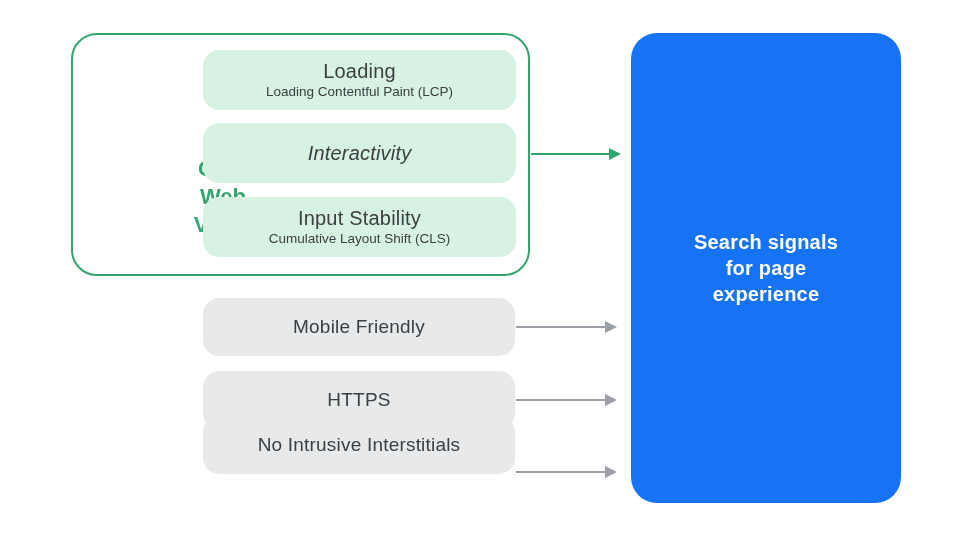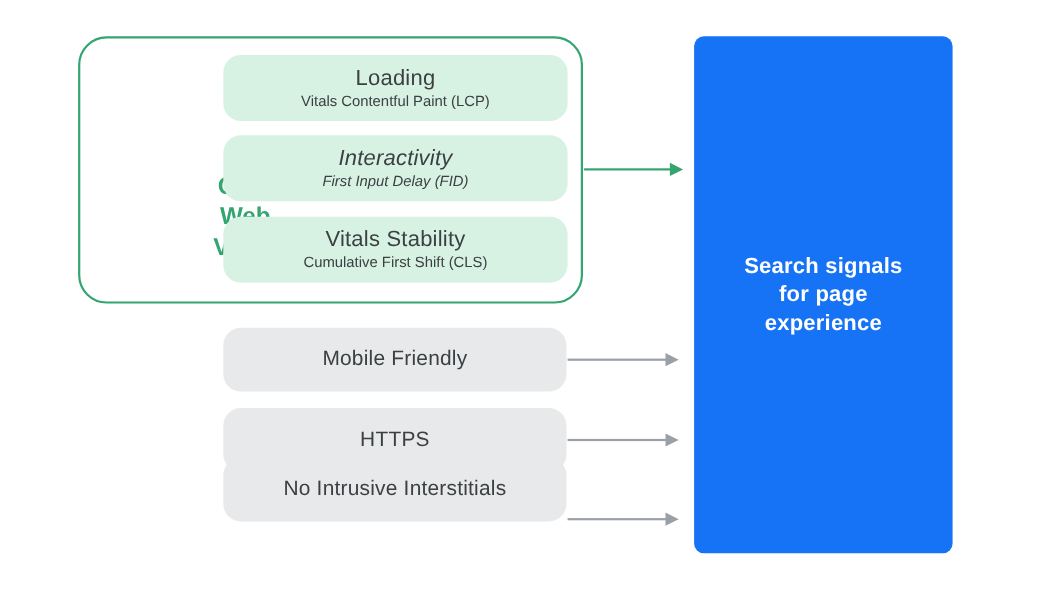--- a/index.html
+++ b/index.html
@@ -112,23 +112,23 @@
   .arrow.gray { background: var(--arrow_gray); width: 90px; left: 516px; }
   .arrow.gray::after { border-left: 12px solid var(--arrow_gray); }
   .arrow.a1 { top: 326px; }
   .arrow.a2 { top: 399px; }
   .arrow.a3 { top: 471px; }
 
   
   .result-box {
     position: absolute;
     left: 631px; top: 33px;
-    width: 235px; height: 470px;
+    width: 270px; height: 470px;
     background: var(--blue);
-    border-radius: 9px;
+    border-radius: 26px;
     display: flex;
     align-items: center;
     justify-content: center;
   }
   .result-label {
     width: 172px;
     text-align: center;
     color: var(--white_text);
     font-size: 20px;
     font-weight: bold;
@@ -140,31 +140,30 @@
 <body>
 
 <div class="canvas">
 
   <div class="cwv-container">
     <div class="cwv-label">Core Web Vitals</div>
   </div>
 
   <div class="vital-pill p1">
     <div class="vital-title">Loading</div>
-    <div class="vital-sub">Vitals Contentful Paint (LCP)</div>
+    <div class="vital-sub">Loading Contentful Paint (LCP)</div>
   </div>
 
   <div class="vital-pill p2">
     <div class="vital-title">Interactivity</div>
-    <div class="vital-sub">First Input Delay (FID)</div>
   </div>
 
   <div class="vital-pill p3">
-    <div class="vital-title">Vitals Stability</div>
-    <div class="vital-sub">Cumulative First Shift (CLS)</div>
+    <div class="vital-title">Input Stability</div>
+    <div class="vital-sub">Cumulative Layout Shift (CLS)</div>
   </div>
 
   <div class="arrow green"></div>
   <div class="arrow gray a1"></div>
   <div class="arrow gray a2"></div>
   <div class="arrow gray a3"></div>
 
   <div class="signal-pill s2">HTTPS</div>
   <div class="signal-pill s1">Mobile Friendly</div>
   <div class="signal-pill s3">No Intrusive Interstitials</div>

